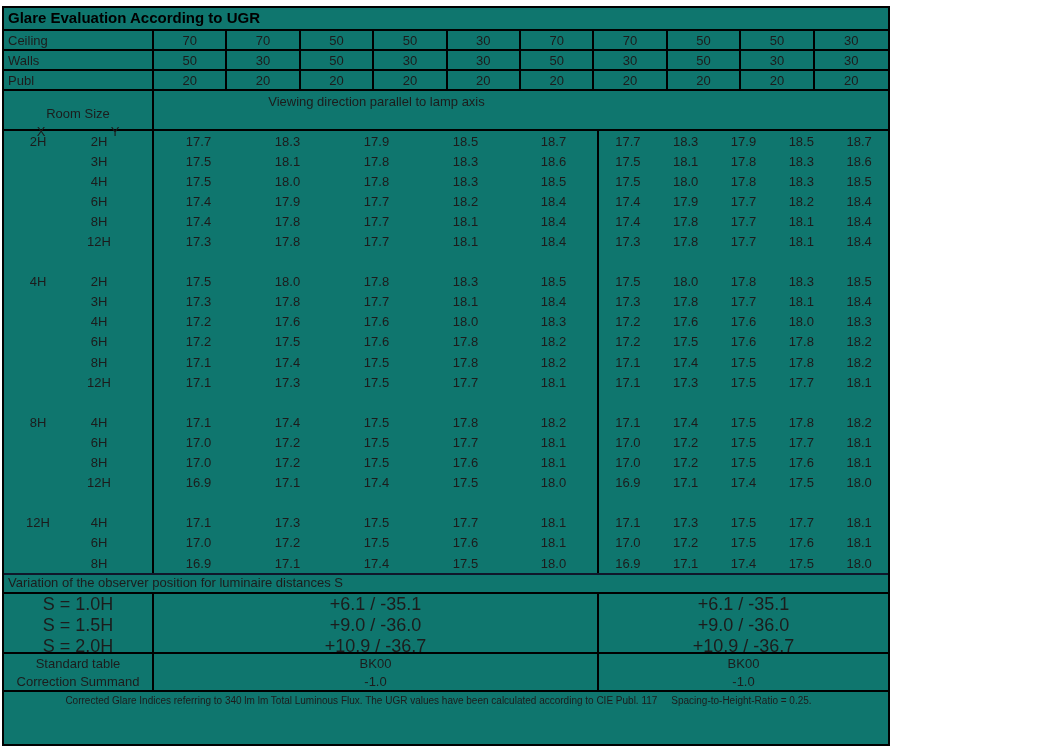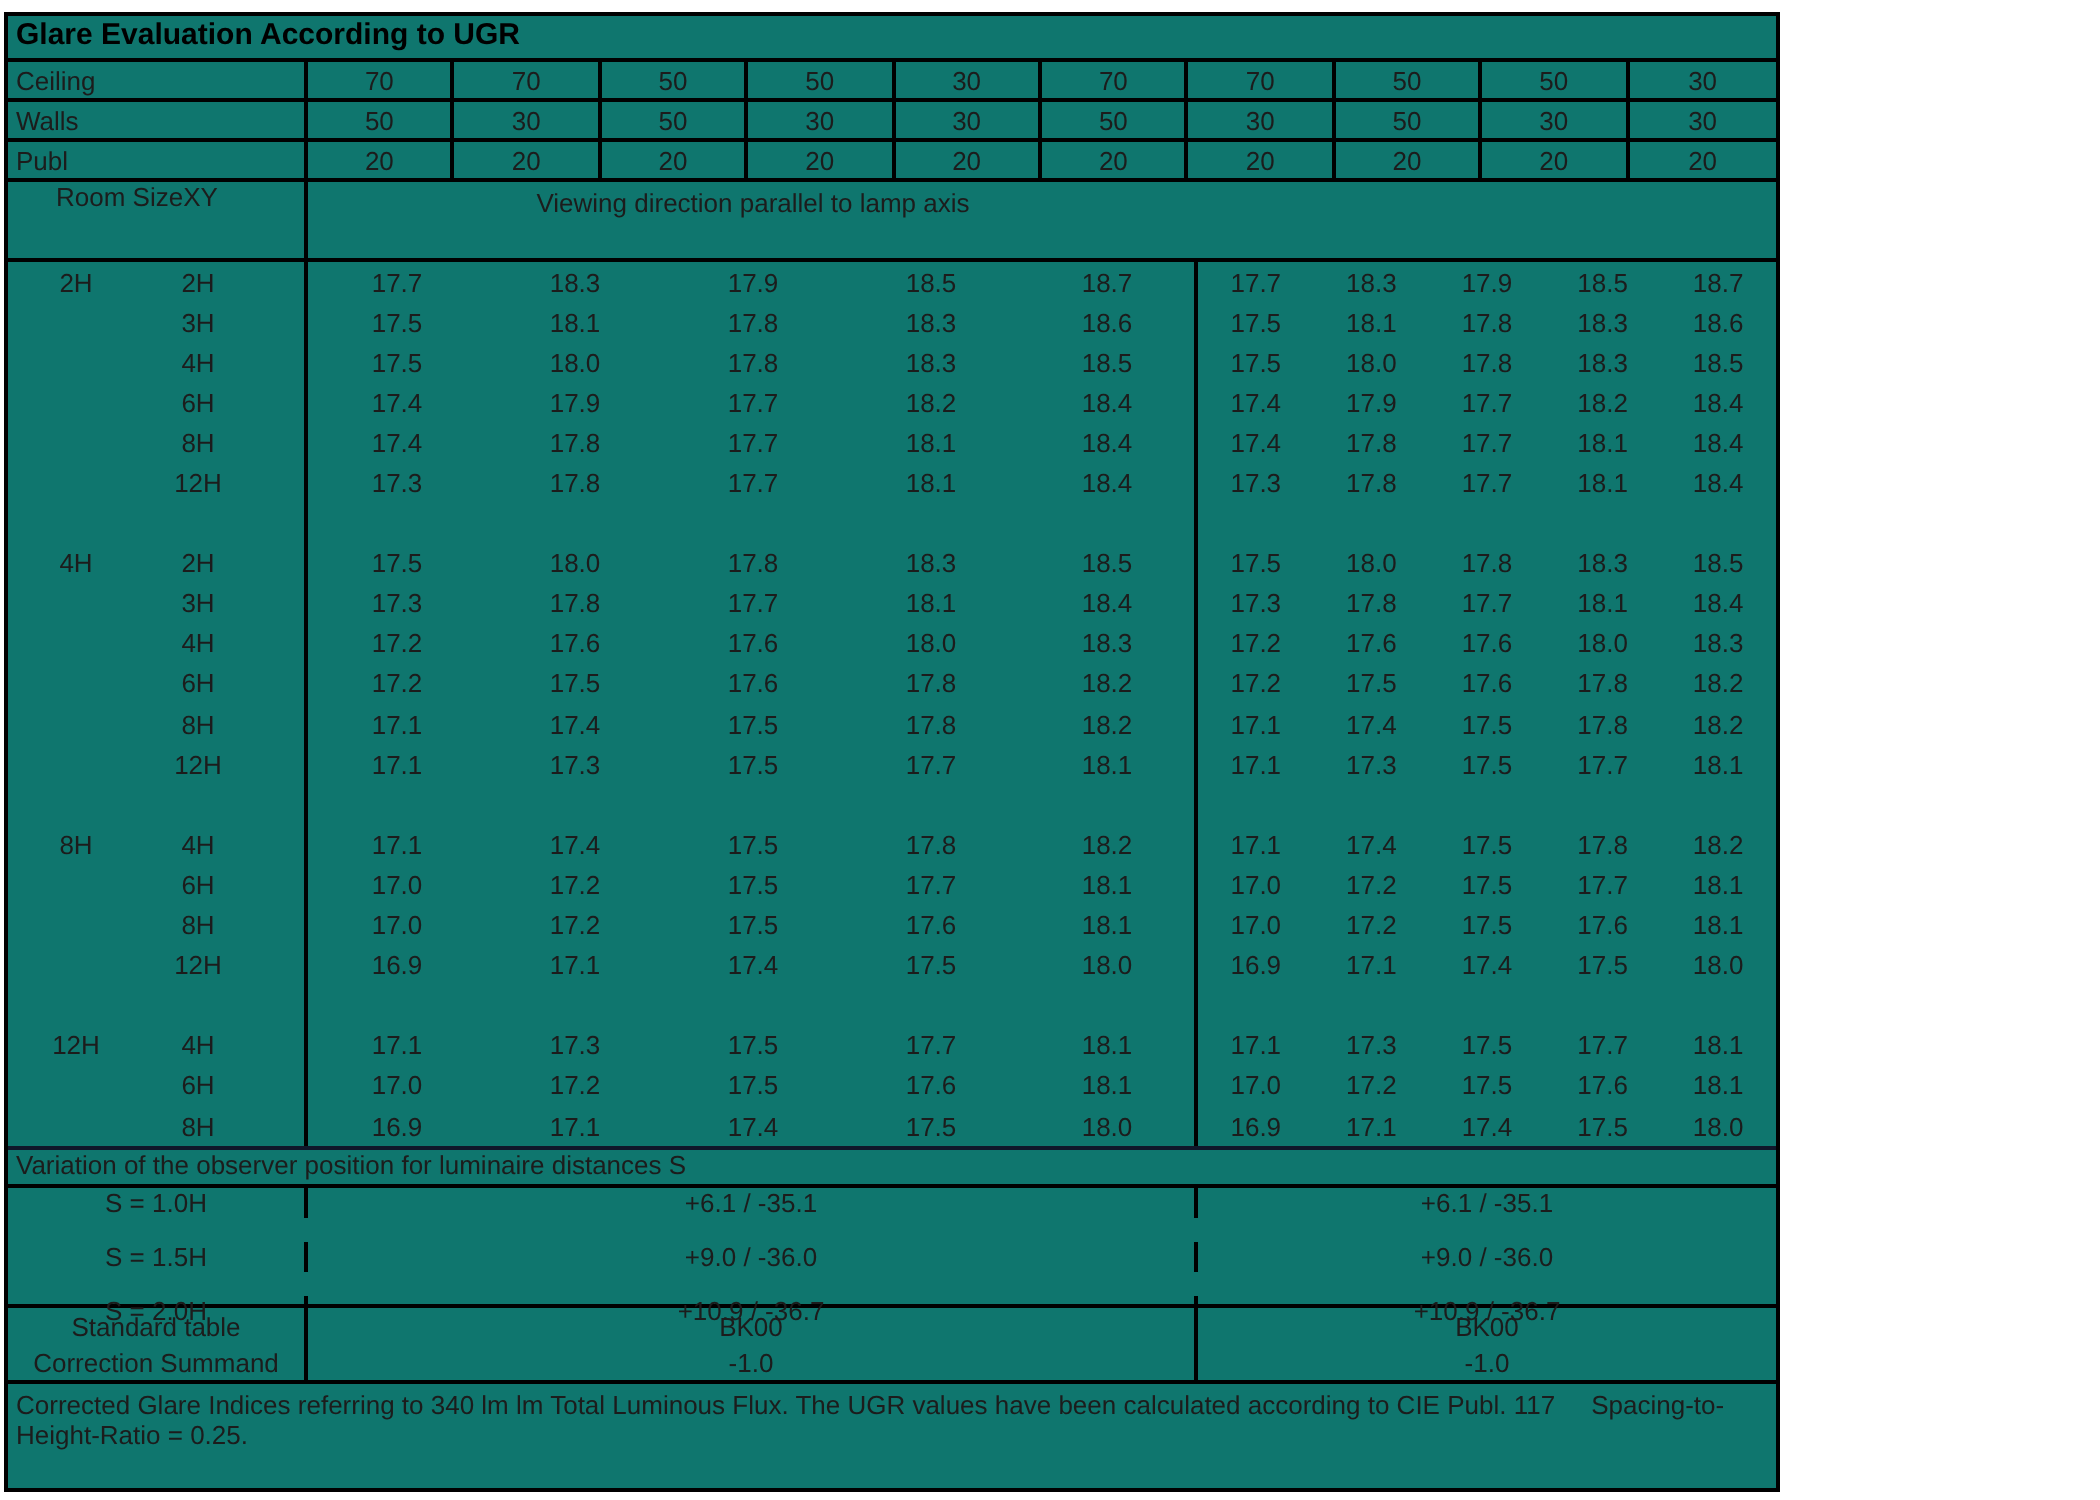--- a/index.html
+++ b/index.html
@@ -33,50 +33,51 @@
   .s-val { border-right: 2px solid #000; display: flex; align-items: center; justify-content: center; }
   .surface-row .s-val:last-child { border-right: 0; }
   
   .header-row {
     height: 40px; border-bottom: 2px solid #000;
     display: grid; grid-template-columns: 150px 445px 1fr;
     font-size: 13px;
   }
   .hcell { border-right: 2px solid #000; }
   .hcell.last { border-right: 0; }
-  .roomsize { display: flex; flex-direction: row; padding-top: 0; margin-left: 24px; }
+  .roomsize { display: flex; flex-direction: column; padding-top: 15px; }
   .rs-line { text-align: center; height: 18px; }
   .xy-line { display: flex; }
   .xy-line span { flex: 1; text-align: center; }
   .group { text-align: center; padding-top: 3px; }
   
   .data-section {
     height: 444px; border-bottom: 2px solid #0f172a;
     display: flex; flex-direction: column; font-size: 13px;
   }
   .drow { flex: 1; display: grid; grid-template-columns: 68px 82px repeat(5, 89px) repeat(5, 1fr); }
   .dc { display: flex; align-items: center; justify-content: center; height: 100%; }
   .cy { border-right: 2px solid #000; padding-right: 26px; }
   .cmid { border-right: 2px solid #000; }
   
   .variation-heading {
     height: 19px; border-bottom: 2px solid #000;
     font-size: 13px; line-height: 16px; padding-left: 4px;
   }
   
-  .s-section { height: 60px; border-bottom: 2px solid #000; display: flex; flex-direction: column; font-size: 13px; gap: 12px; }
+  .s-section { height: 60px; border-bottom: 2px solid #000; display: flex; flex-direction: column; font-size: 18px; }
   .summary-section { height: 38px; border-bottom: 2px solid #000; display: flex; flex-direction: column; font-size: 13px; }
   .vrow { flex: 1; display: grid; grid-template-columns: 150px 445px 1fr; }
   .vc { display: flex; align-items: center; justify-content: center; height: 100%; }
   .vl { border-right: 2px solid #000; }
   .vv { border-right: 2px solid #000; }
   
   .footer {
-    flex: 1; font-size: 13px; padding: 3px 19px 0 4px;
+    flex: 1; font-size: 10px; padding: 3px 19px 0 4px;
     white-space: pre-wrap;
+    text-align: center;
   }
 </style>
 </head>
 <body>
 
 <div class="page">
 
   <div class="title-row">Glare Evaluation According to UGR</div>
 
   <div id="surface-section">

